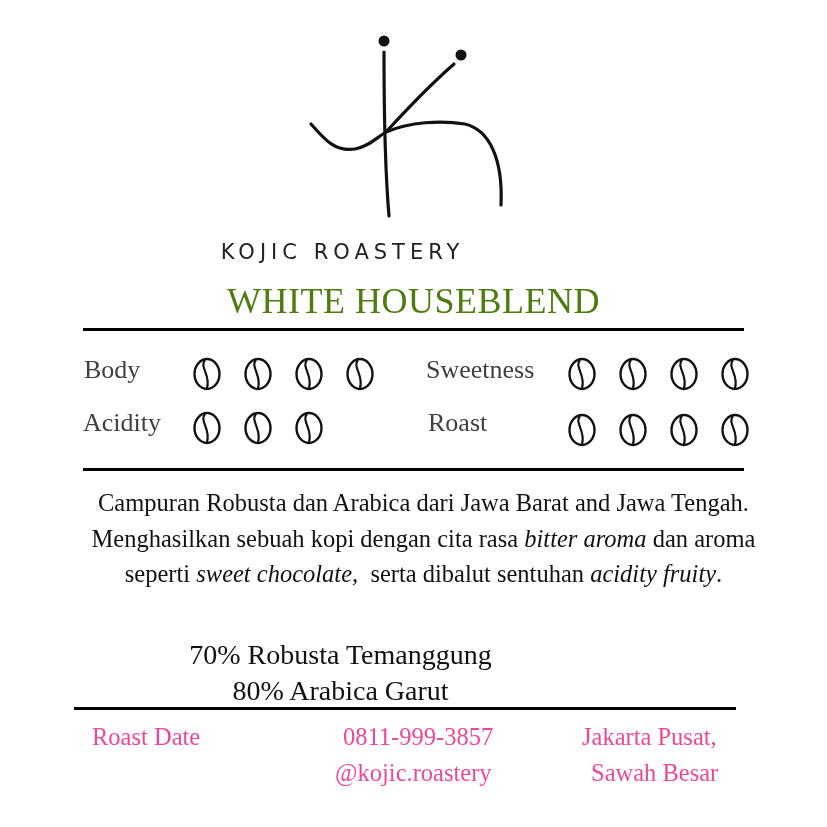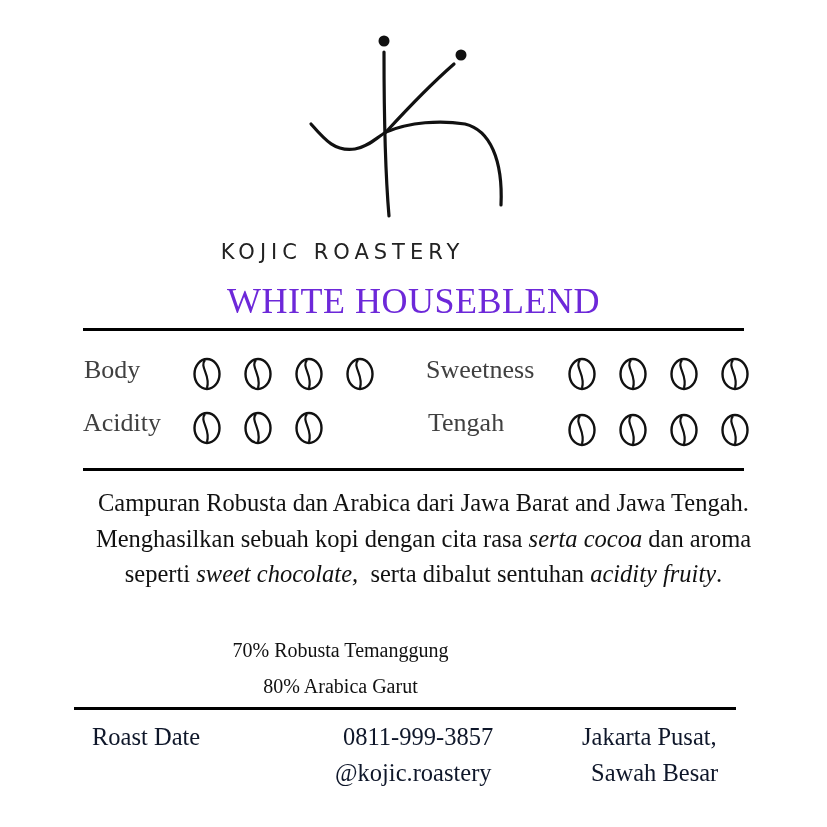--- a/index.html
+++ b/index.html
@@ -2,29 +2,29 @@
 <html><head>
 <meta charset="utf-8">
 <style>
   html, body { margin:0; padding:0; background:#ffffff; }
   body { width:827px; height:827px; position:relative; overflow:hidden; color:#111; }
   .abs { position:absolute; }
   .serif { font-family: "Liberation Serif", "DejaVu Serif", serif; }
   .sans { font-family: "DejaVu Sans", "Liberation Sans", sans-serif; }
   #logo { left:290px; top:20px; width:240px; height:220px; }
   #brand { left:0; width:685px; top:240px; text-align:center; font-size:21px; letter-spacing:5px; color:#222; }
-  #title { left:0; width:827px; top:280px; text-align:center; font-size:36px; letter-spacing:0.5px; color:#6d28d9; }
+  #title { left:0; width:827px; top:280px; text-align:center; font-size:36px; letter-spacing:0.5px; color:#4d7c0f; }
   .rule { position:absolute; height:3px; background:#000; }
   .label { font-size:26px; color:#404040; }
   .beans { display:flex; gap:19px; }
   .bean { width:32px; height:34px; display:block; }
   .desc { left:80px; width:687px; top:485px; text-align:center; font-size:24.5px; line-height:35.5px; color:#111; }
   .desc i { font-style:italic; }
-  .blend { left:0; width:681px; text-align:center; font-size:20px; color:#111; }
-  .foot { font-size:24.5px; color:#0f172a; }
+  .blend { left:0; width:681px; text-align:center; font-size:28px; color:#111; }
+  .foot { font-size:24.5px; color:#ec4899; }
 </style>
 </head>
 <body>
 
 <svg id="logo" class="abs" viewBox="0 0 240 220">
   <circle cx="94" cy="21" r="5.5" fill="#111"></circle>
   <circle cx="171" cy="35" r="5.5" fill="#111"></circle>
   <path d="M94 32 C 94 90, 95 150, 99 196" stroke="#111" stroke-width="3.2" fill="none" stroke-linecap="round"></path>
   <path d="M164 44 C 140 65, 118 88, 96 112" stroke="#111" stroke-width="3.2" fill="none" stroke-linecap="round"></path>
   <path d="M21 104 C 35 120, 45 132, 65 129 C 78 127, 86 118, 96 112 C 120 102, 150 100, 175 104 C 200 110, 213 140, 211 185" stroke="#111" stroke-width="3.2" fill="none" stroke-linecap="round"></path>
@@ -84,21 +84,21 @@
   <svg class="bean" viewBox="0 0 32 34">
       <ellipse cx="16" cy="17" rx="12.5" ry="15" fill="none" stroke="#111" stroke-width="2.4"></ellipse>
       <path d="M14 3 C 8 10, 20 18, 16 31" fill="none" stroke="#111" stroke-width="2.2"></path>
     </svg>
   <svg class="bean" viewBox="0 0 32 34">
       <ellipse cx="16" cy="17" rx="12.5" ry="15" fill="none" stroke="#111" stroke-width="2.4"></ellipse>
       <path d="M14 3 C 8 10, 20 18, 16 31" fill="none" stroke="#111" stroke-width="2.2"></path>
     </svg>
 </div>
 
-<div class="abs label serif" style="left:428px; top:408px;">Tengah</div>
+<div class="abs label serif" style="left:428px; top:408px;">Roast</div>
 <div class="abs beans" style="left:566px; top:413px;">
   <svg class="bean" viewBox="0 0 32 34">
       <ellipse cx="16" cy="17" rx="12.5" ry="15" fill="none" stroke="#111" stroke-width="2.4"></ellipse>
       <path d="M14 3 C 8 10, 20 18, 16 31" fill="none" stroke="#111" stroke-width="2.2"></path>
     </svg>
   <svg class="bean" viewBox="0 0 32 34">
       <ellipse cx="16" cy="17" rx="12.5" ry="15" fill="none" stroke="#111" stroke-width="2.4"></ellipse>
       <path d="M14 3 C 8 10, 20 18, 16 31" fill="none" stroke="#111" stroke-width="2.2"></path>
     </svg>
   <svg class="bean" viewBox="0 0 32 34">
@@ -106,21 +106,21 @@
       <path d="M14 3 C 8 10, 20 18, 16 31" fill="none" stroke="#111" stroke-width="2.2"></path>
     </svg>
   <svg class="bean" viewBox="0 0 32 34">
       <ellipse cx="16" cy="17" rx="12.5" ry="15" fill="none" stroke="#111" stroke-width="2.4"></ellipse>
       <path d="M14 3 C 8 10, 20 18, 16 31" fill="none" stroke="#111" stroke-width="2.2"></path>
     </svg>
 </div>
 
 <div class="rule" style="left:83px; width:661px; top:468px;"></div>
 
-<div class="abs desc serif"><span>Campuran Robusta dan Arabica dari Jawa Barat and Jawa Tengah. Menghasilkan sebuah kopi dengan cita rasa </span><i>serta cocoa</i><span> dan aroma seperti </span><i>sweet chocolate,</i><span style="white-space:pre-wrap;">  serta dibalut sentuhan </span><i>acidity fruity</i><span>.</span></div>
+<div class="abs desc serif"><span>Campuran Robusta dan Arabica dari Jawa Barat and Jawa Tengah. Menghasilkan sebuah kopi dengan cita rasa </span><i>bitter aroma</i><span> dan aroma seperti </span><i>sweet chocolate,</i><span style="white-space:pre-wrap;">  serta dibalut sentuhan </span><i>acidity fruity</i><span>.</span></div>
 
 <div class="abs blend serif" style="top:639px;">70% Robusta Temanggung</div>
 <div class="abs blend serif" style="top:675px;">80% Arabica Garut</div>
 
 <div class="rule" style="left:74px; width:662px; top:707px;"></div>
 
 <div class="abs foot serif" style="left:92px; top:723px;">Roast Date</div>
 <div class="abs foot serif" style="left:343px; top:723px;">0811-999-3857</div>
 <div class="abs foot serif" style="left:335px; top:759px;">@kojic.roastery</div>
 <div class="abs foot serif" style="left:582px; top:723px;">Jakarta Pusat,</div>

